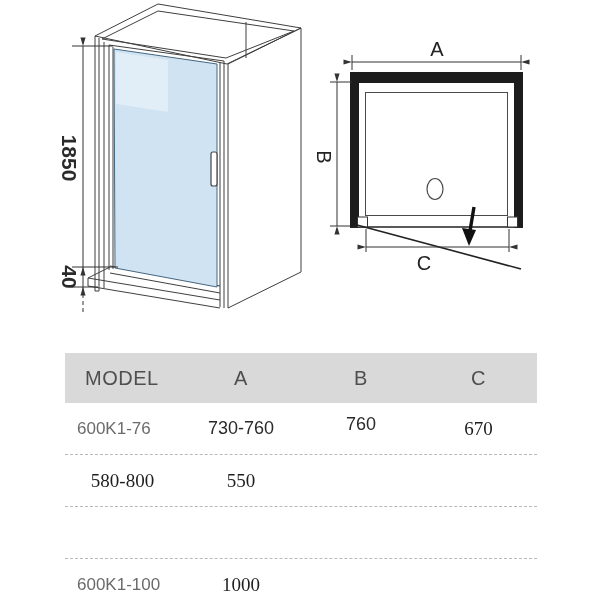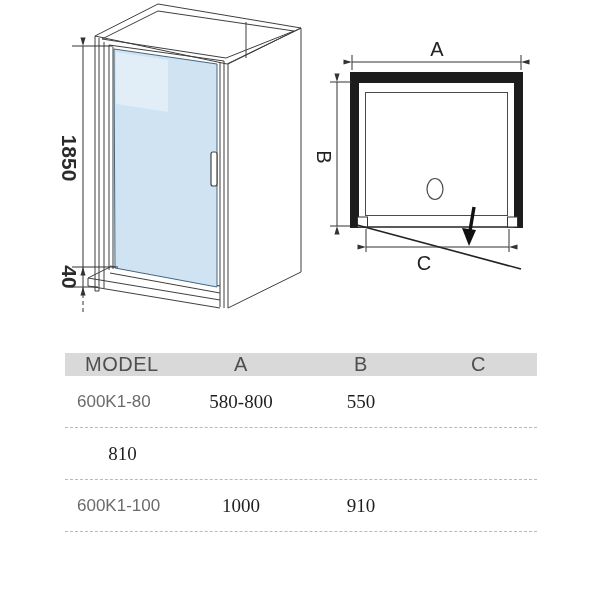--- a/index.html
+++ b/index.html
@@ -5,21 +5,21 @@
   html,body{margin:0;padding:0;background:#fff;}
   .page{position:relative;width:600px;height:600px;background:#ffffff;overflow:hidden;
         font-family:"Liberation Sans",sans-serif;}
   svg{position:absolute;left:0;top:0;}
   .ln{stroke:#3f3f3f;stroke-width:1;fill:none;}
   .dim{stroke:#333;stroke-width:1;fill:none;}
   .dimtext{font-family:"Liberation Sans",sans-serif;font-weight:bold;font-size:21px;fill:#2b2b2b;}
   .plantext{font-family:"Liberation Sans",sans-serif;font-size:20px;fill:#222;}
   
   .spec-table{position:absolute;left:65px;top:353px;width:472px;}
-  .thead{display:grid;grid-template-columns:115px 122px 118px 117px;height:23px;
+  .thead{display:grid;grid-template-columns:115px 122px 118px 117px;height:50px;
          background:#d9d9d9;align-items:center;}
   .th{text-align:center;font-size:20px;color:#4f4f4f;letter-spacing:.5px;}
   .th.model{text-align:left;padding-left:20px;}
   .trow{display:grid;grid-template-columns:115px 122px 118px 117px;height:51px;
         align-items:center;border-bottom:1px dashed #b9b9b9;}
   .td{text-align:center;}
   .td.model{text-align:left;padding-left:12px;font-size:17px;color:#6b6b6b;}
   .f-sans{font-family:"Liberation Sans",sans-serif;font-size:18px;color:#2a2a2a;}
   .f-serif{font-family:"Liberation Serif",serif;font-size:19px;color:#1e1e1e;}
   .raise{transform:translateY(-4px);}
@@ -95,31 +95,34 @@
   </svg>
 
   <div class="spec-table">
     <div class="thead">
       <div class="th model">MODEL</div>
       <div class="th">A</div>
       <div class="th">B</div>
       <div class="th">C</div>
     </div>
 
+    <div class="trow">
+      <div class="td model">600K1-76</div>
+      <div class="td f-sans">730-760</div>
+      <div class="td f-sans raise">760</div>
+      <div class="td f-serif">670</div>
+    </div>
 
     <div class="trow">
-      <div class="td model">600K1-80</div>
       <div class="td f-serif">580-800</div>
       <div class="td f-serif">550</div>
     </div>
 
     <div class="trow">
-      <div class="td f-serif">810</div>
     </div>
 
     <div class="trow">
       <div class="td model">600K1-100</div>
       <div class="td f-serif">1000</div>
-      <div class="td f-serif">910</div>
     </div>
   </div>
 
 </div>
 
 </body></html>

